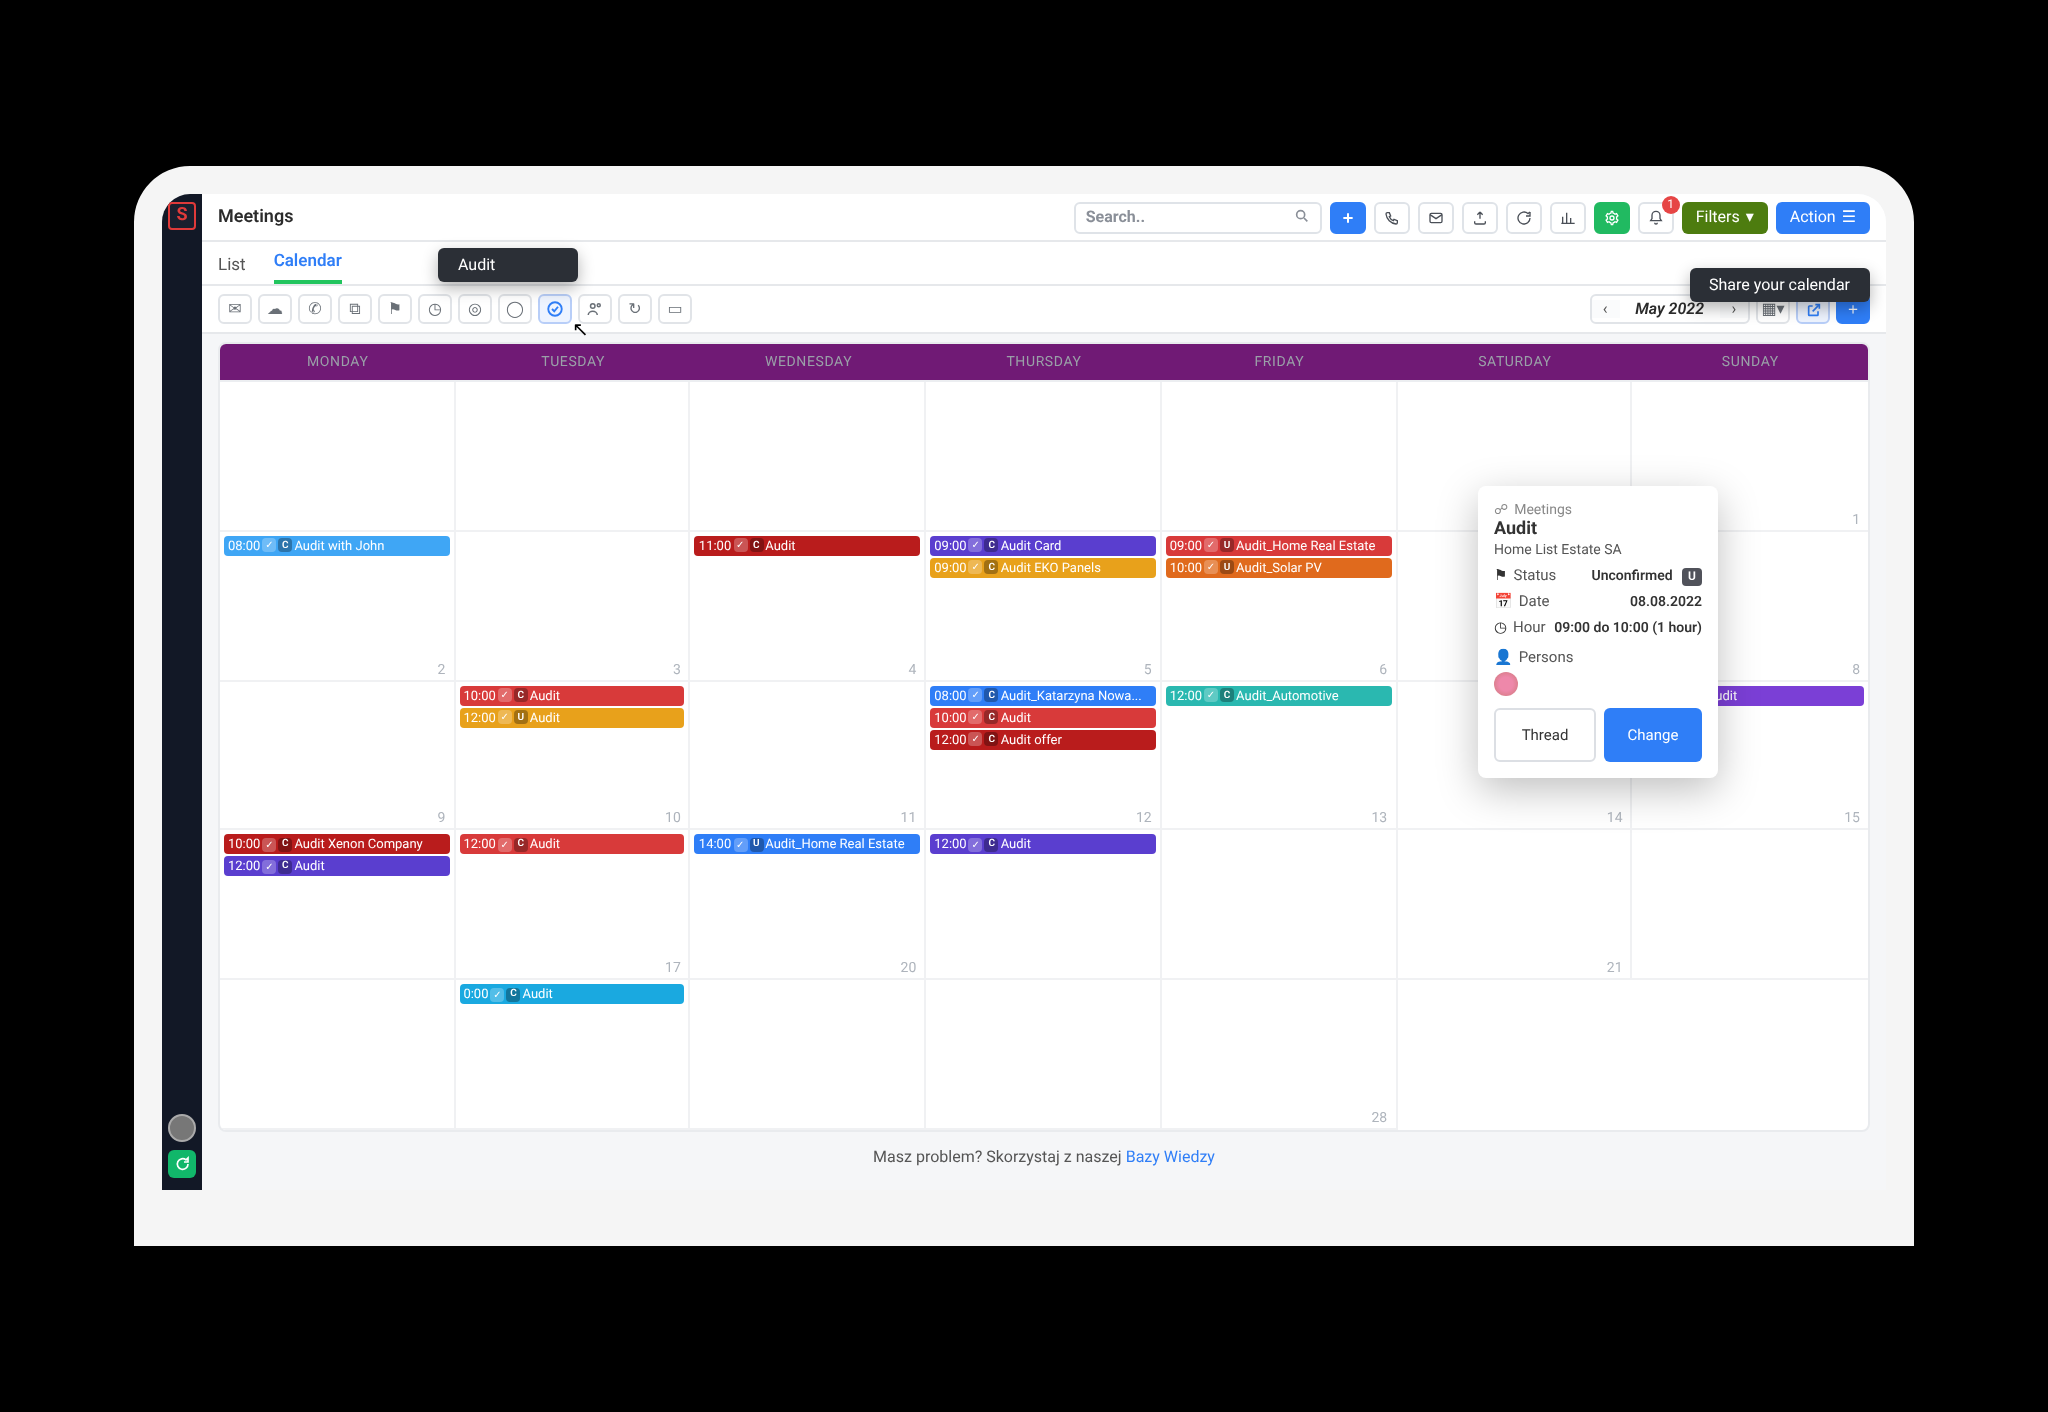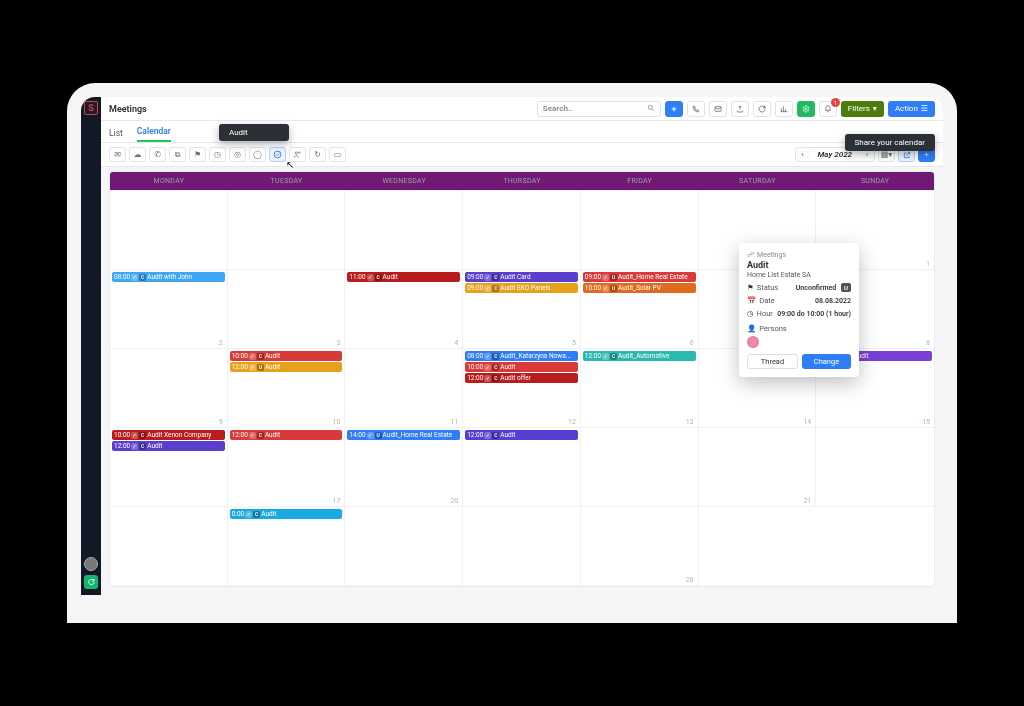--- a/index.html
+++ b/index.html
@@ -163,21 +163,21 @@
   }
   .popover .crumb { color:#888;font-size:7px;display:flex;gap:3px;align-items:center; }
   .popover .ptitle { font-weight:700;font-size:9px;margin-top:1px; }
   .popover .psub { color:#555;margin-top:1px;font-size:7px; }
   .popover .row { display:flex;align-items:center;margin-top:4px;gap:3px; }
   .popover .row .lab { color:#555; }
   .popover .row .val { margin-left:auto;font-weight:600;font-size:7px; }
   .status-pill { background:#50525a;color:#fff;border-radius:2px;padding:1px 3px;font-size:6px;margin-left:3px; }
   .avatar-sm { width:12px;height:12px;border-radius:50%;background:#d88;background-image:radial-gradient(circle,#e8a 40%,#c77 100%); }
   .popover .btnrow { display:flex;gap:4px;margin-top:6px; }
-  .btn-sm { flex:1;height:15px;border-radius:3px;display:flex;align-items:center;justify-content:center;font-size:7.5px; }
+  .btn-sm { flex:1;height:27px;border-radius:3px;display:flex;align-items:center;justify-content:center;font-size:7.5px; }
   .btn-sm.ghost { border:1px solid #dcdfe4;background:#fff;color:#333; }
   .btn-sm.primary { background:#2f7ef7;color:#fff; }
 
   .footer { text-align:center;font-size:8px;color:#555;padding:8px 0 4px; }
   .footer a { color:#2f7ef7;text-decoration:none; }
 </style>
 </head>
 <body>
 
 <div class="laptop">
@@ -510,20 +510,23 @@
                   <span>Audit</span>
                 </div>
               </div>
               <div class="cell"></div>
               <div class="cell"></div>
               <div class="cell">
                 <div class="daynum">28</div>
               </div>
             </div>
         </div>
+        <div class="footer">
+          <span>Masz problem? Skorzystaj z naszej </span><a href="#">Bazy Wiedzy</a>
+        </div>
       </div>
     </div>
 
     <div class="popover">
       <div class="crumb">
         <span>☍</span>
         <span>Meetings</span>
       </div>
       <div class="ptitle">Audit</div>
       <div class="psub">Home List Estate SA</div>

